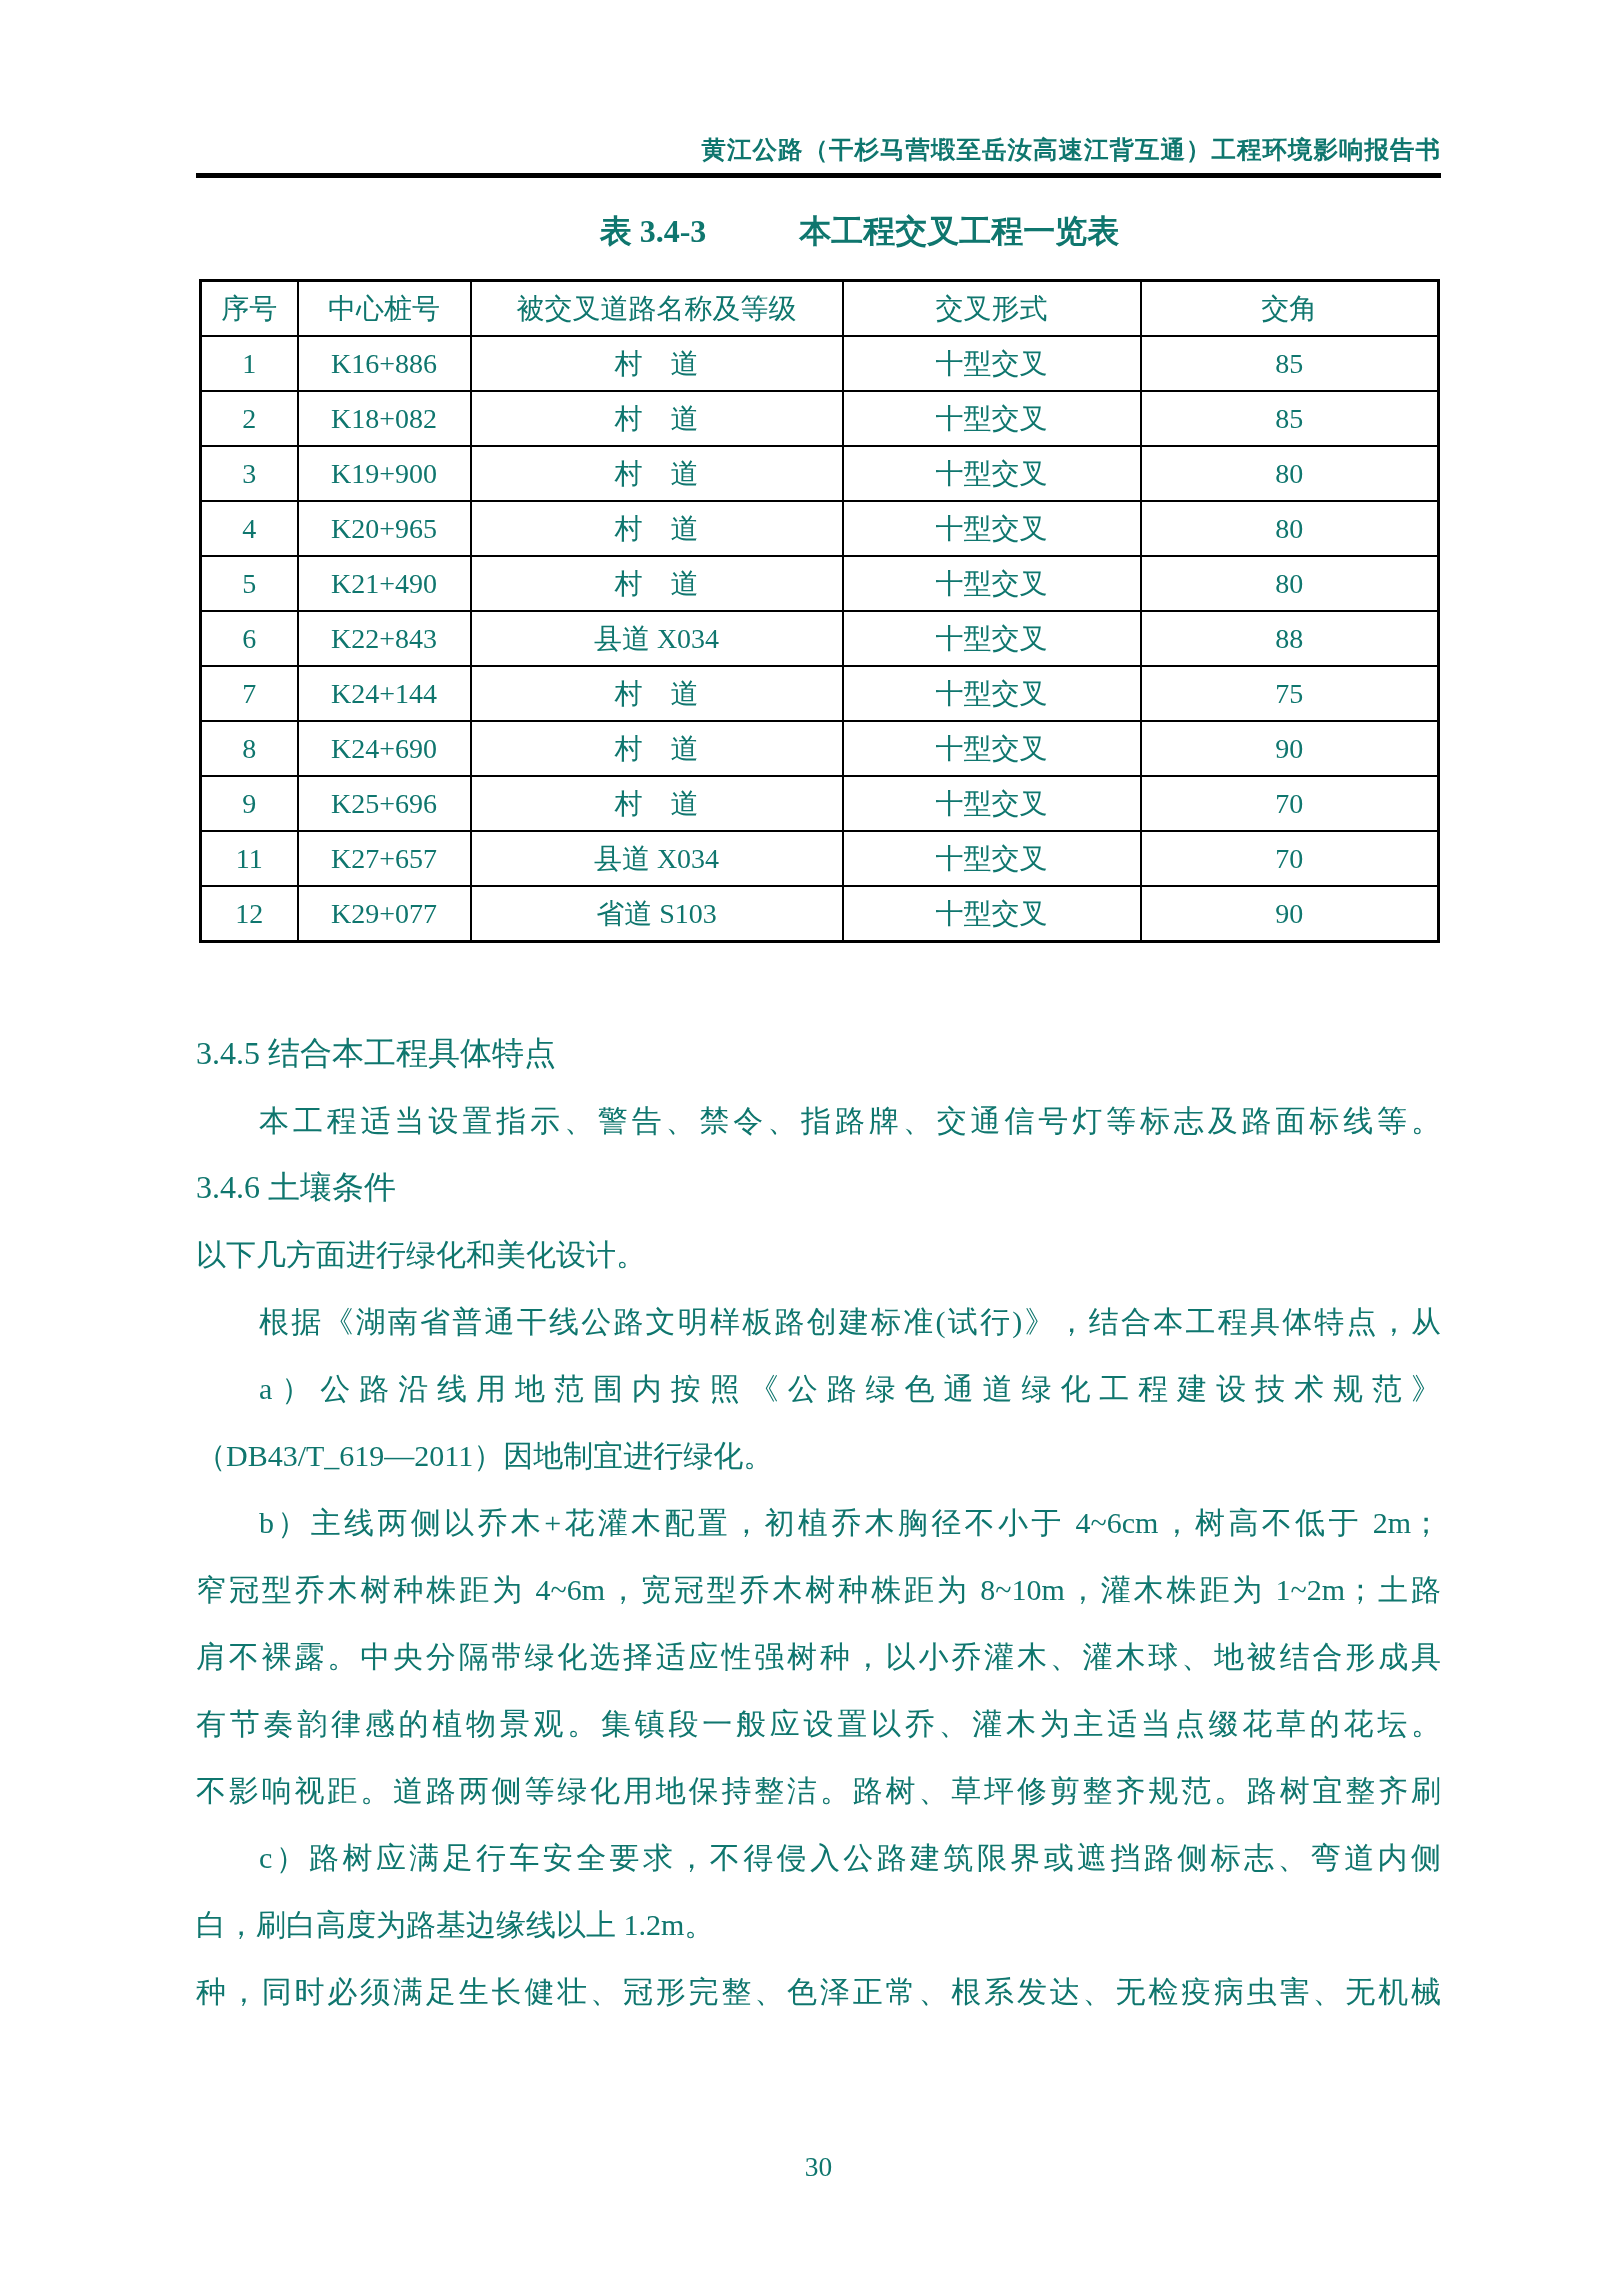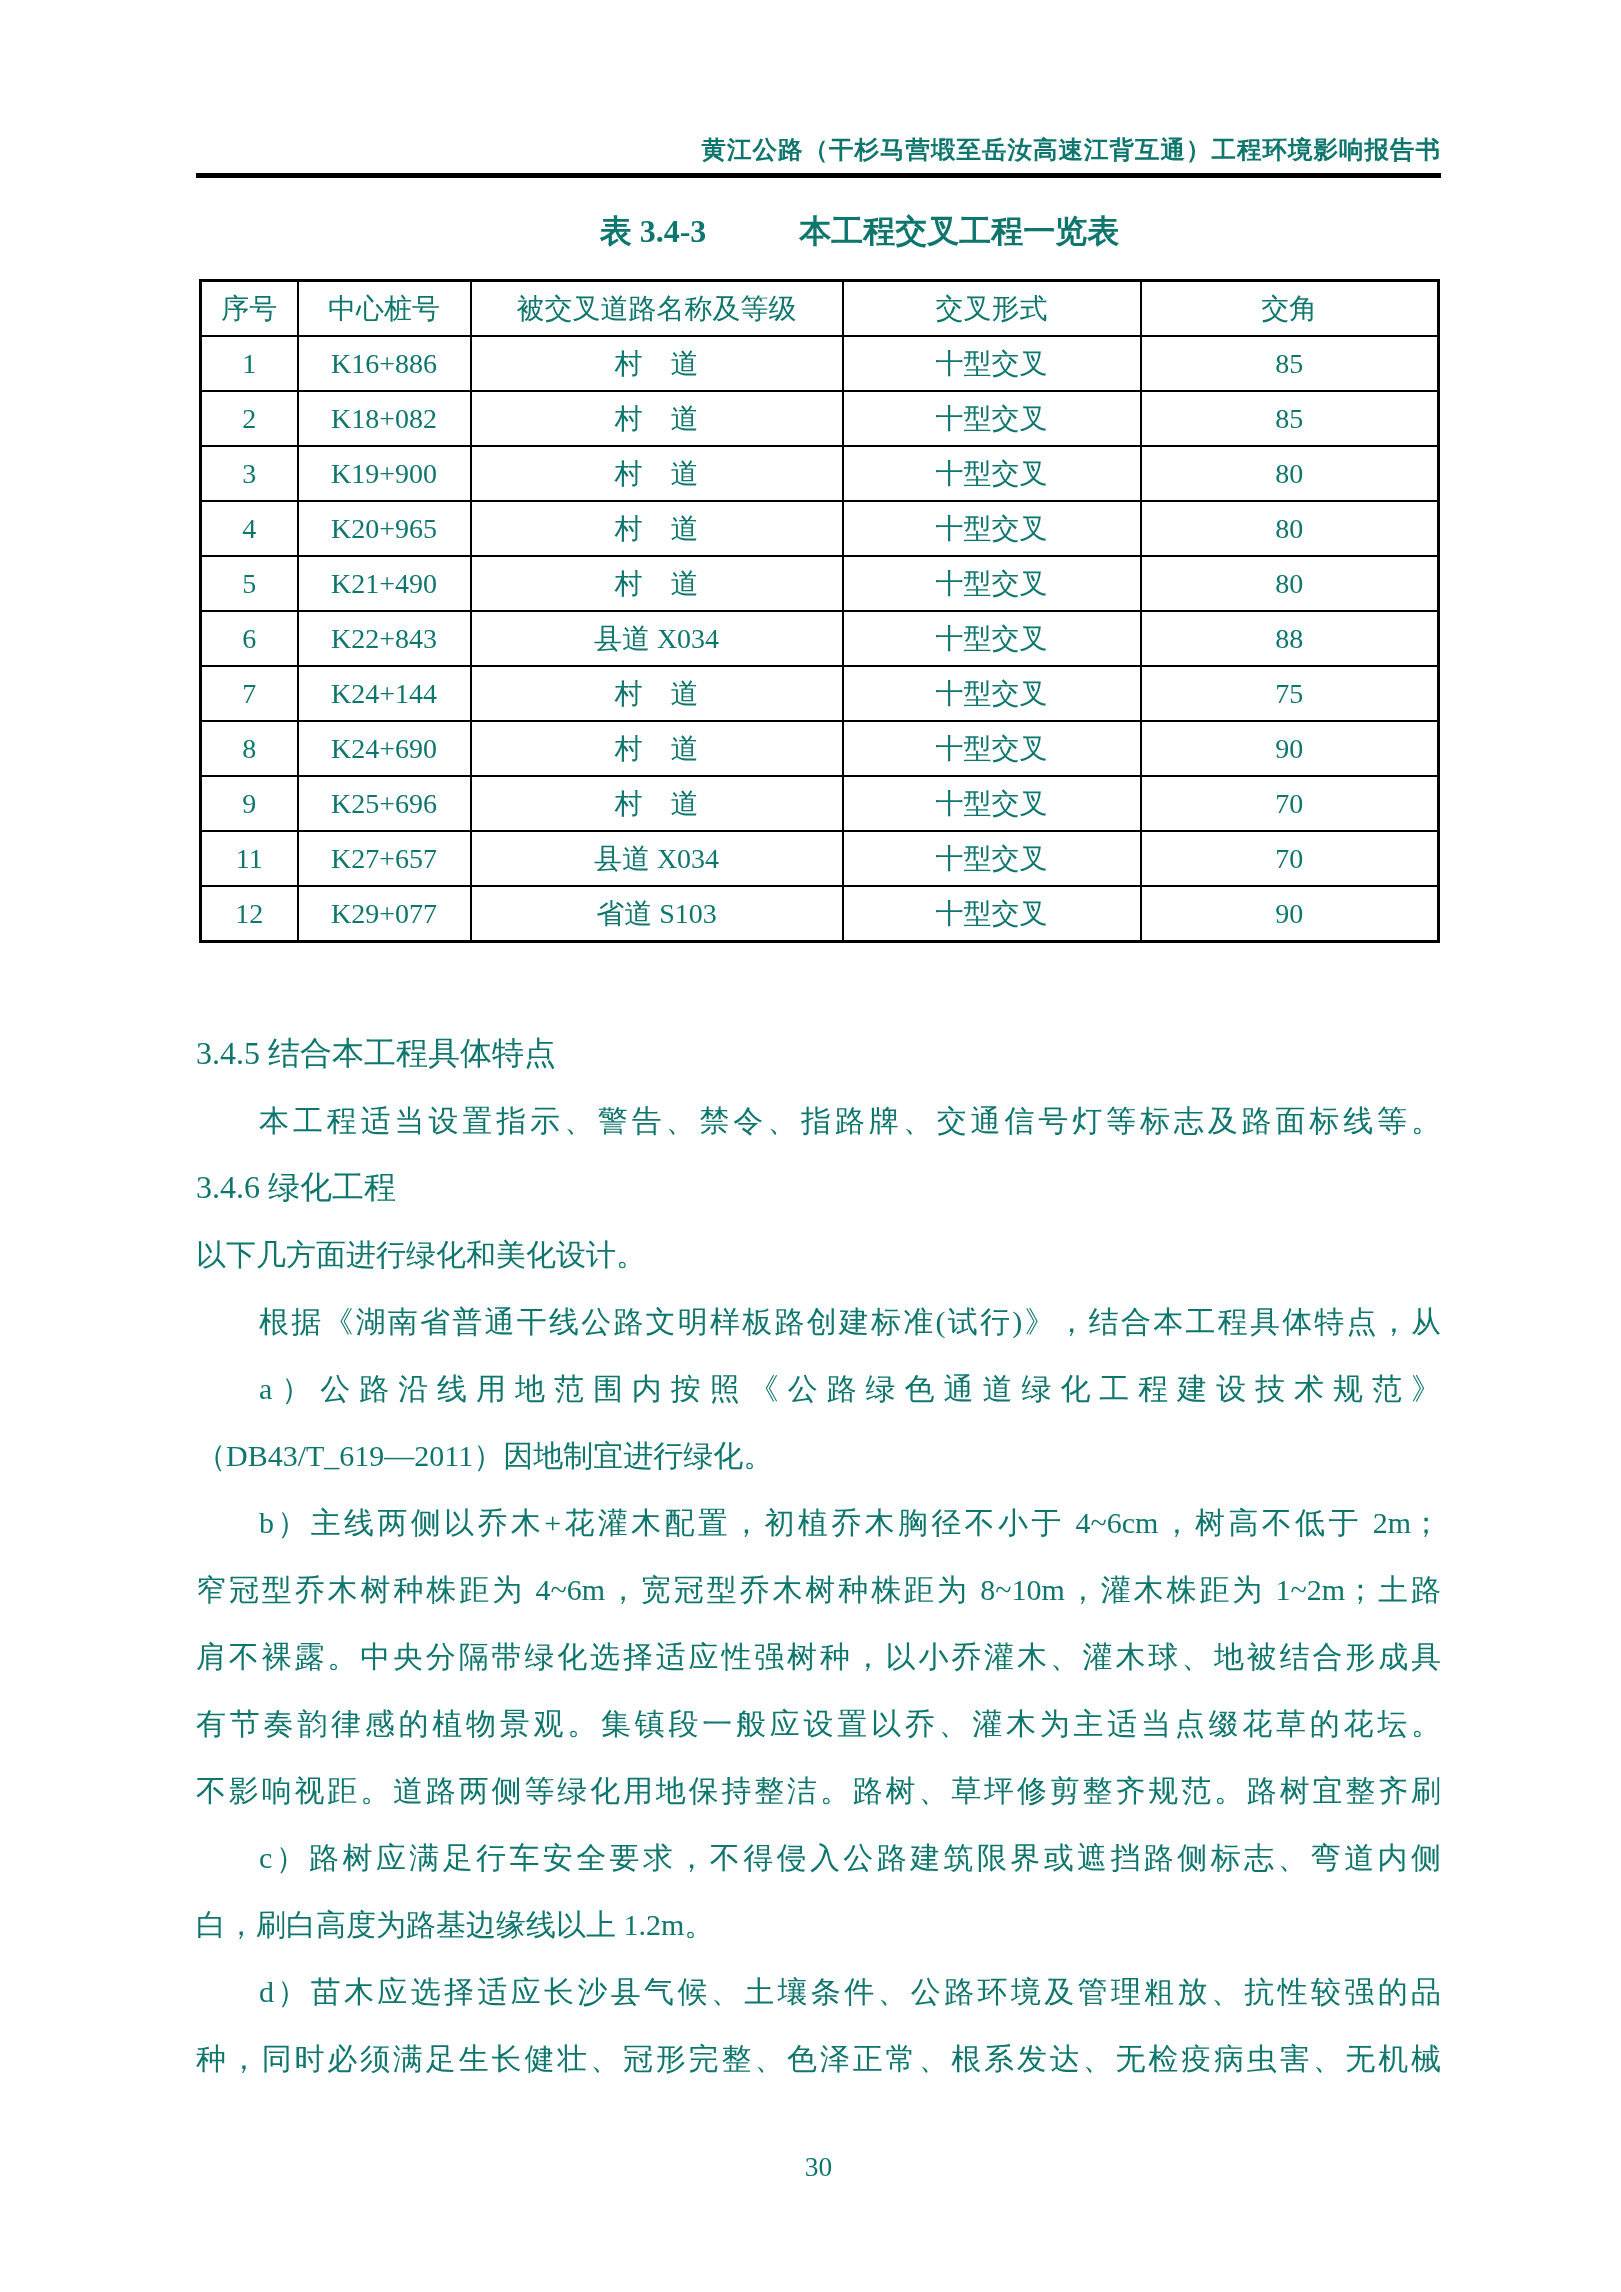--- a/index.html
+++ b/index.html
@@ -164,32 +164,31 @@
           <td>省道 S103</td>
           <td>十型交叉</td>
           <td>90</td>
         </tr>
       </tbody>
   </table>
 
   <div class="body-text">
       <div class="sec-heading">3.4.5 结合本工程具体特点</div>
       <div class="body-line indent justify">本工程适当设置指示、警告、禁令、指路牌、交通信号灯等标志及路面标线等。</div>
-      <div class="sec-heading">3.4.6 绿化工程</div>
+      <div class="sec-heading">3.4.6 土壤条件</div>
       <div class="body-line">以下几方面进行绿化和美化设计。</div>
       <div class="body-line indent justify">根据《湖南省普通干线公路文明样板路创建标准(试行)》，结合本工程具体特点，从</div>
       <div class="body-line indent justify">a）公路沿线用地范围内按照《公路绿色通道绿化工程建设技术规范》</div>
       <div class="body-line">（DB43/T_619—2011）因地制宜进行绿化。</div>
       <div class="body-line indent justify">b）主线两侧以乔木+花灌木配置，初植乔木胸径不小于 4~6cm，树高不低于 2m；</div>
       <div class="body-line justify">窄冠型乔木树种株距为 4~6m，宽冠型乔木树种株距为 8~10m，灌木株距为 1~2m；土路</div>
       <div class="body-line justify">肩不裸露。中央分隔带绿化选择适应性强树种，以小乔灌木、灌木球、地被结合形成具</div>
       <div class="body-line justify">有节奏韵律感的植物景观。集镇段一般应设置以乔、灌木为主适当点缀花草的花坛。</div>
       <div class="body-line justify">不影响视距。道路两侧等绿化用地保持整洁。路树、草坪修剪整齐规范。路树宜整齐刷</div>
       <div class="body-line indent justify">c）路树应满足行车安全要求，不得侵入公路建筑限界或遮挡路侧标志、弯道内侧</div>
       <div class="body-line">白，刷白高度为路基边缘线以上 1.2m。</div>
-      <div class="body-line indent justify">d）苗木应选择适应长沙县气候、土壤条件、公路环境及管理粗放、抗性较强的品</div>
       <div class="body-line justify">种，同时必须满足生长健壮、冠形完整、色泽正常、根系发达、无检疫病虫害、无机械</div>
     </div>
 
   <div class="page-number">30</div>
 
 </div>
 
 
 </body></html>

